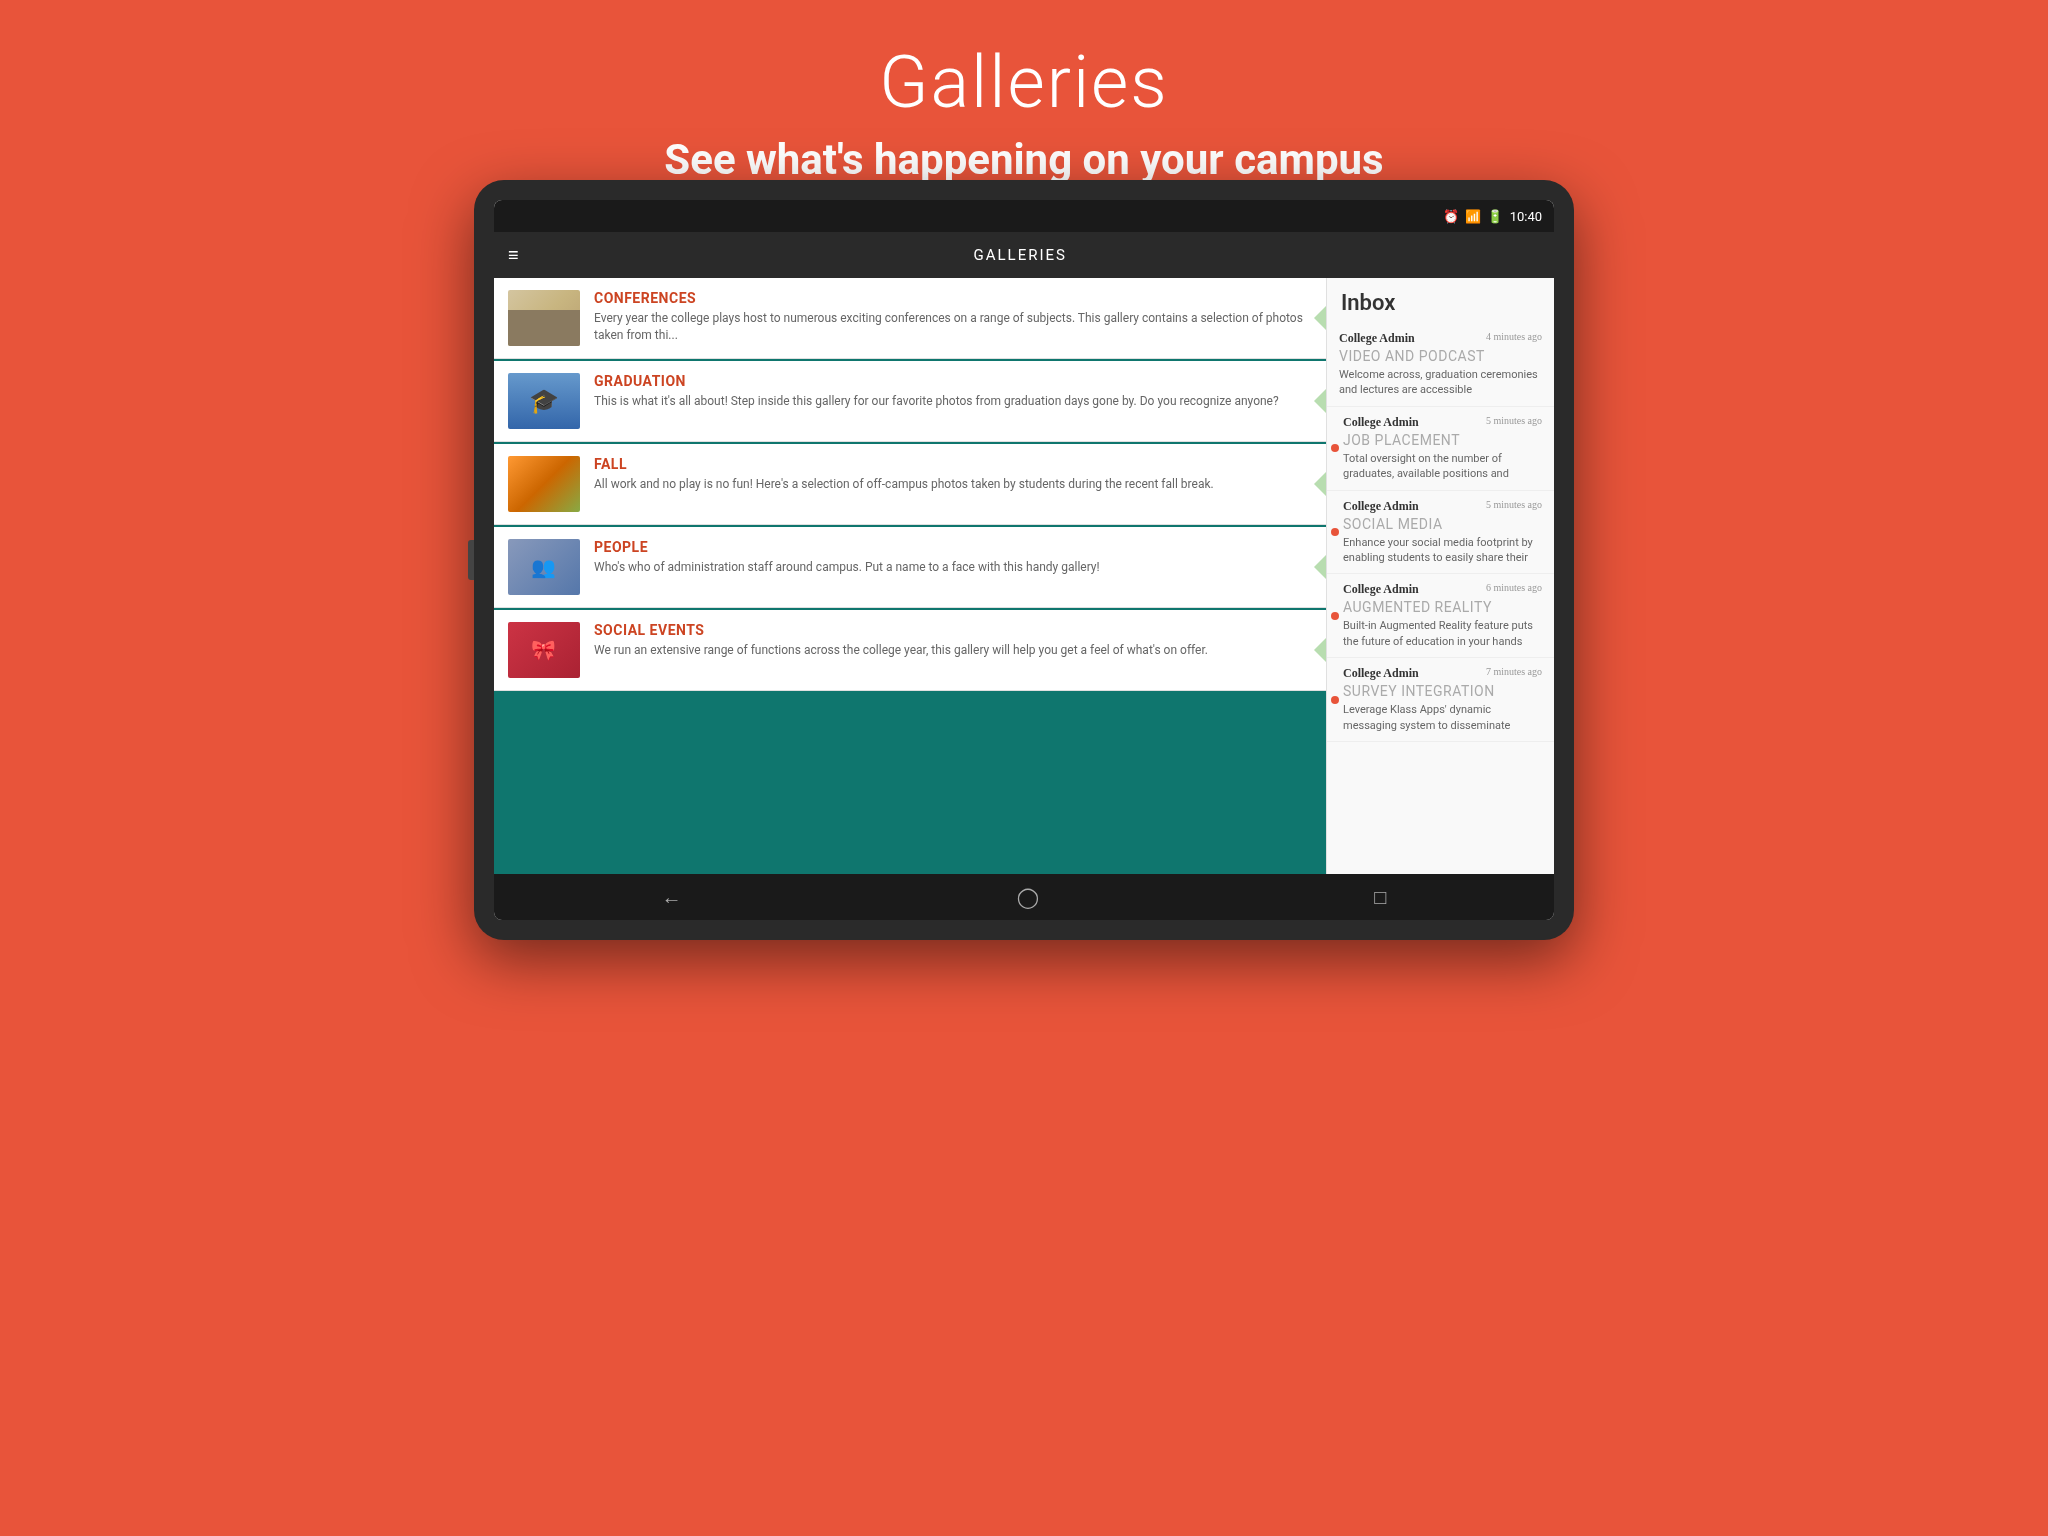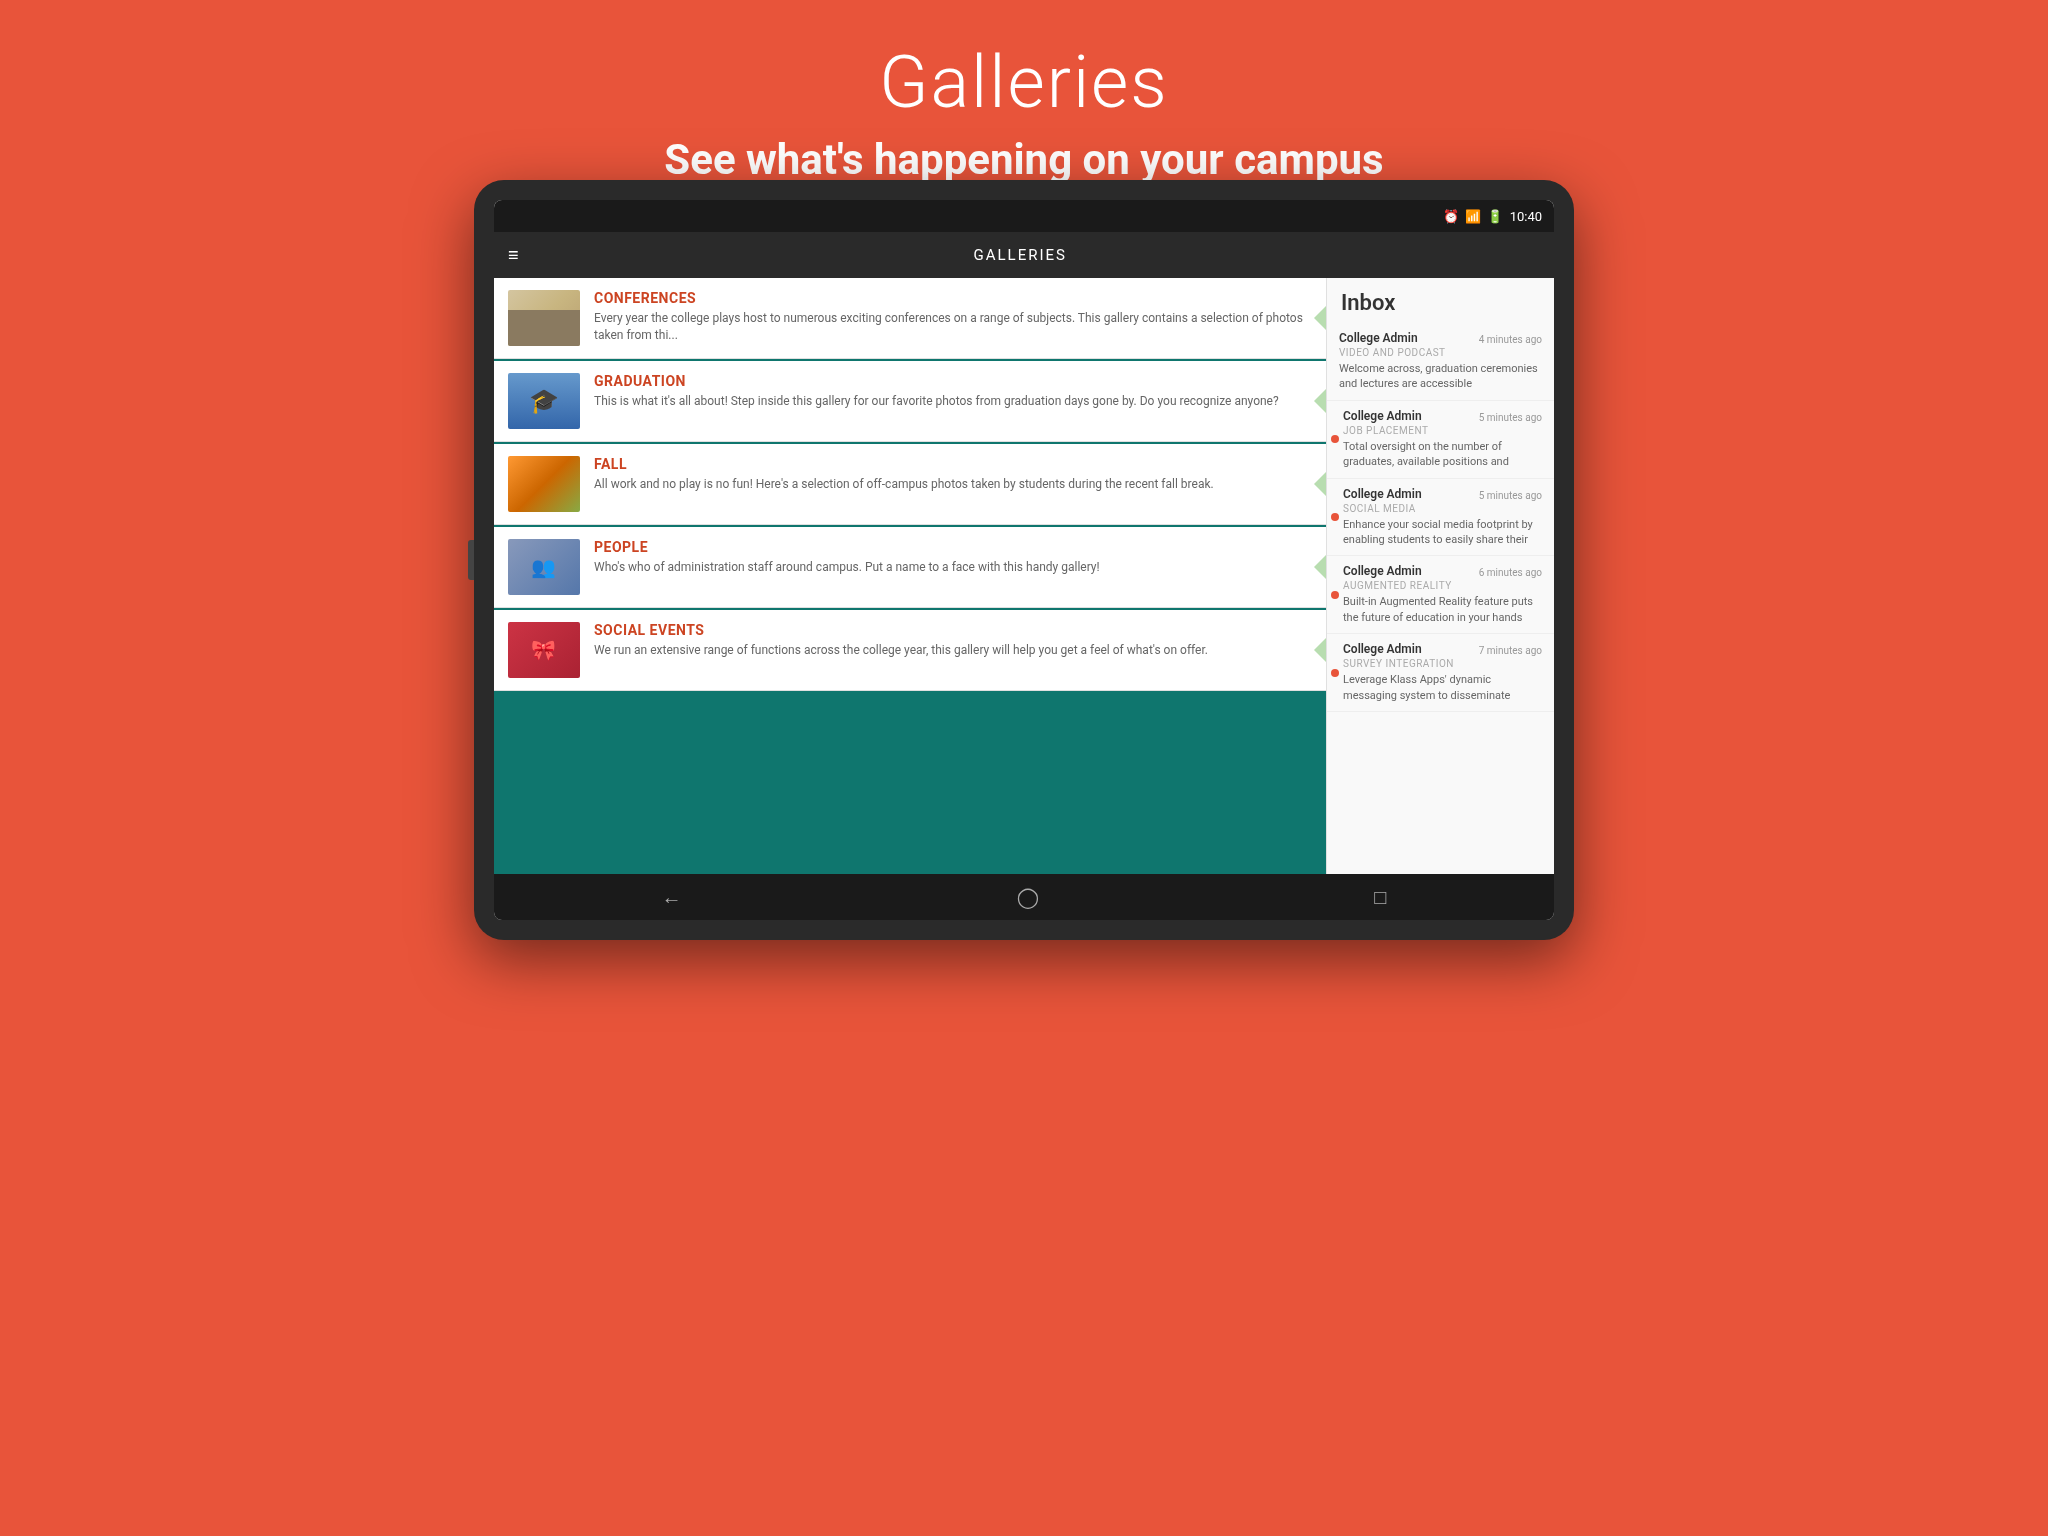--- a/index.html
+++ b/index.html
@@ -216,34 +216,35 @@
       color: #333;
     }
     .inbox-item {
       padding: 8px 12px;
       border-bottom: 1px solid #eee;
       position: relative;
     }
     .inbox-item-header {
       display: flex;
       justify-content: space-between;
-      align-items: flex-end;
+      align-items: flex-start;
       margin-bottom: 2px;
+      font-family: Liberation Serif, serif;
     }
     .inbox-sender {
       font-size: 12px;
       font-weight: 600;
       color: #333;
     }
     .inbox-time {
       font-size: 10px;
       color: #999;
     }
     .inbox-category {
-      font-size: 10px;
+      font-size: 14px;
       color: #aaa;
       text-transform: uppercase;
       letter-spacing: 0.5px;
       margin-bottom: 3px;
     }
     .inbox-preview {
       font-size: 11px;
       color: #666;
       line-height: 1.4;
     }

